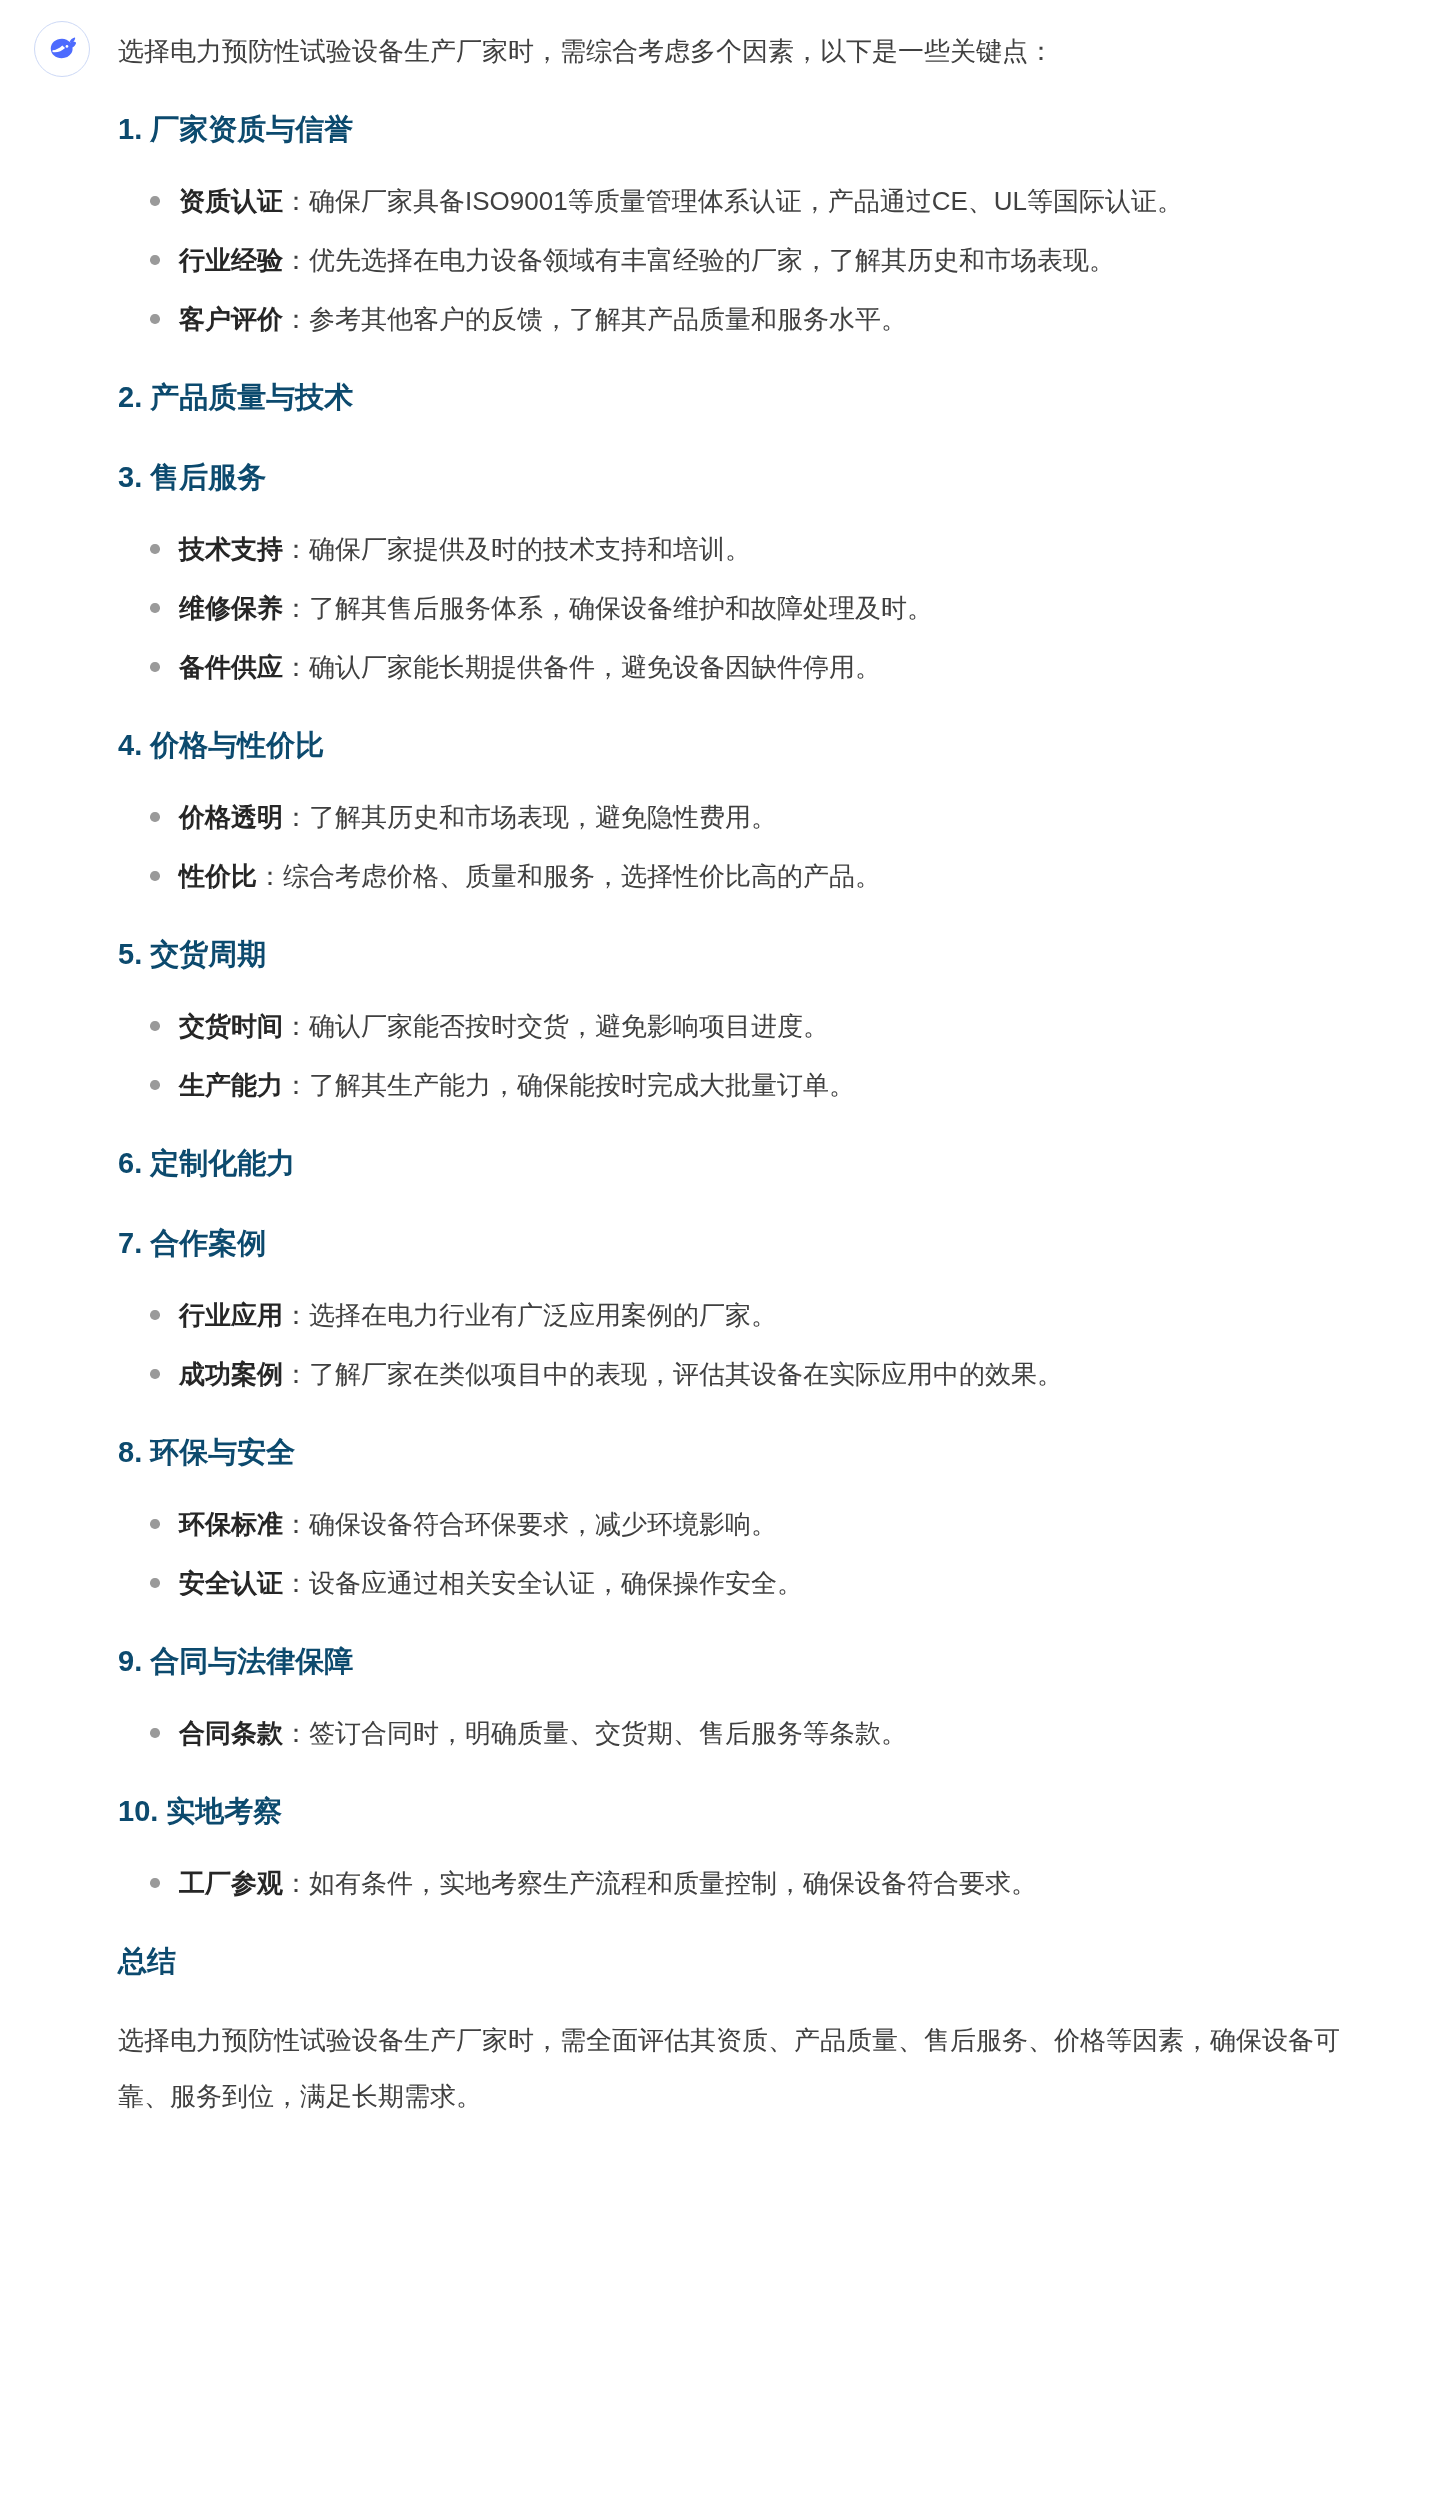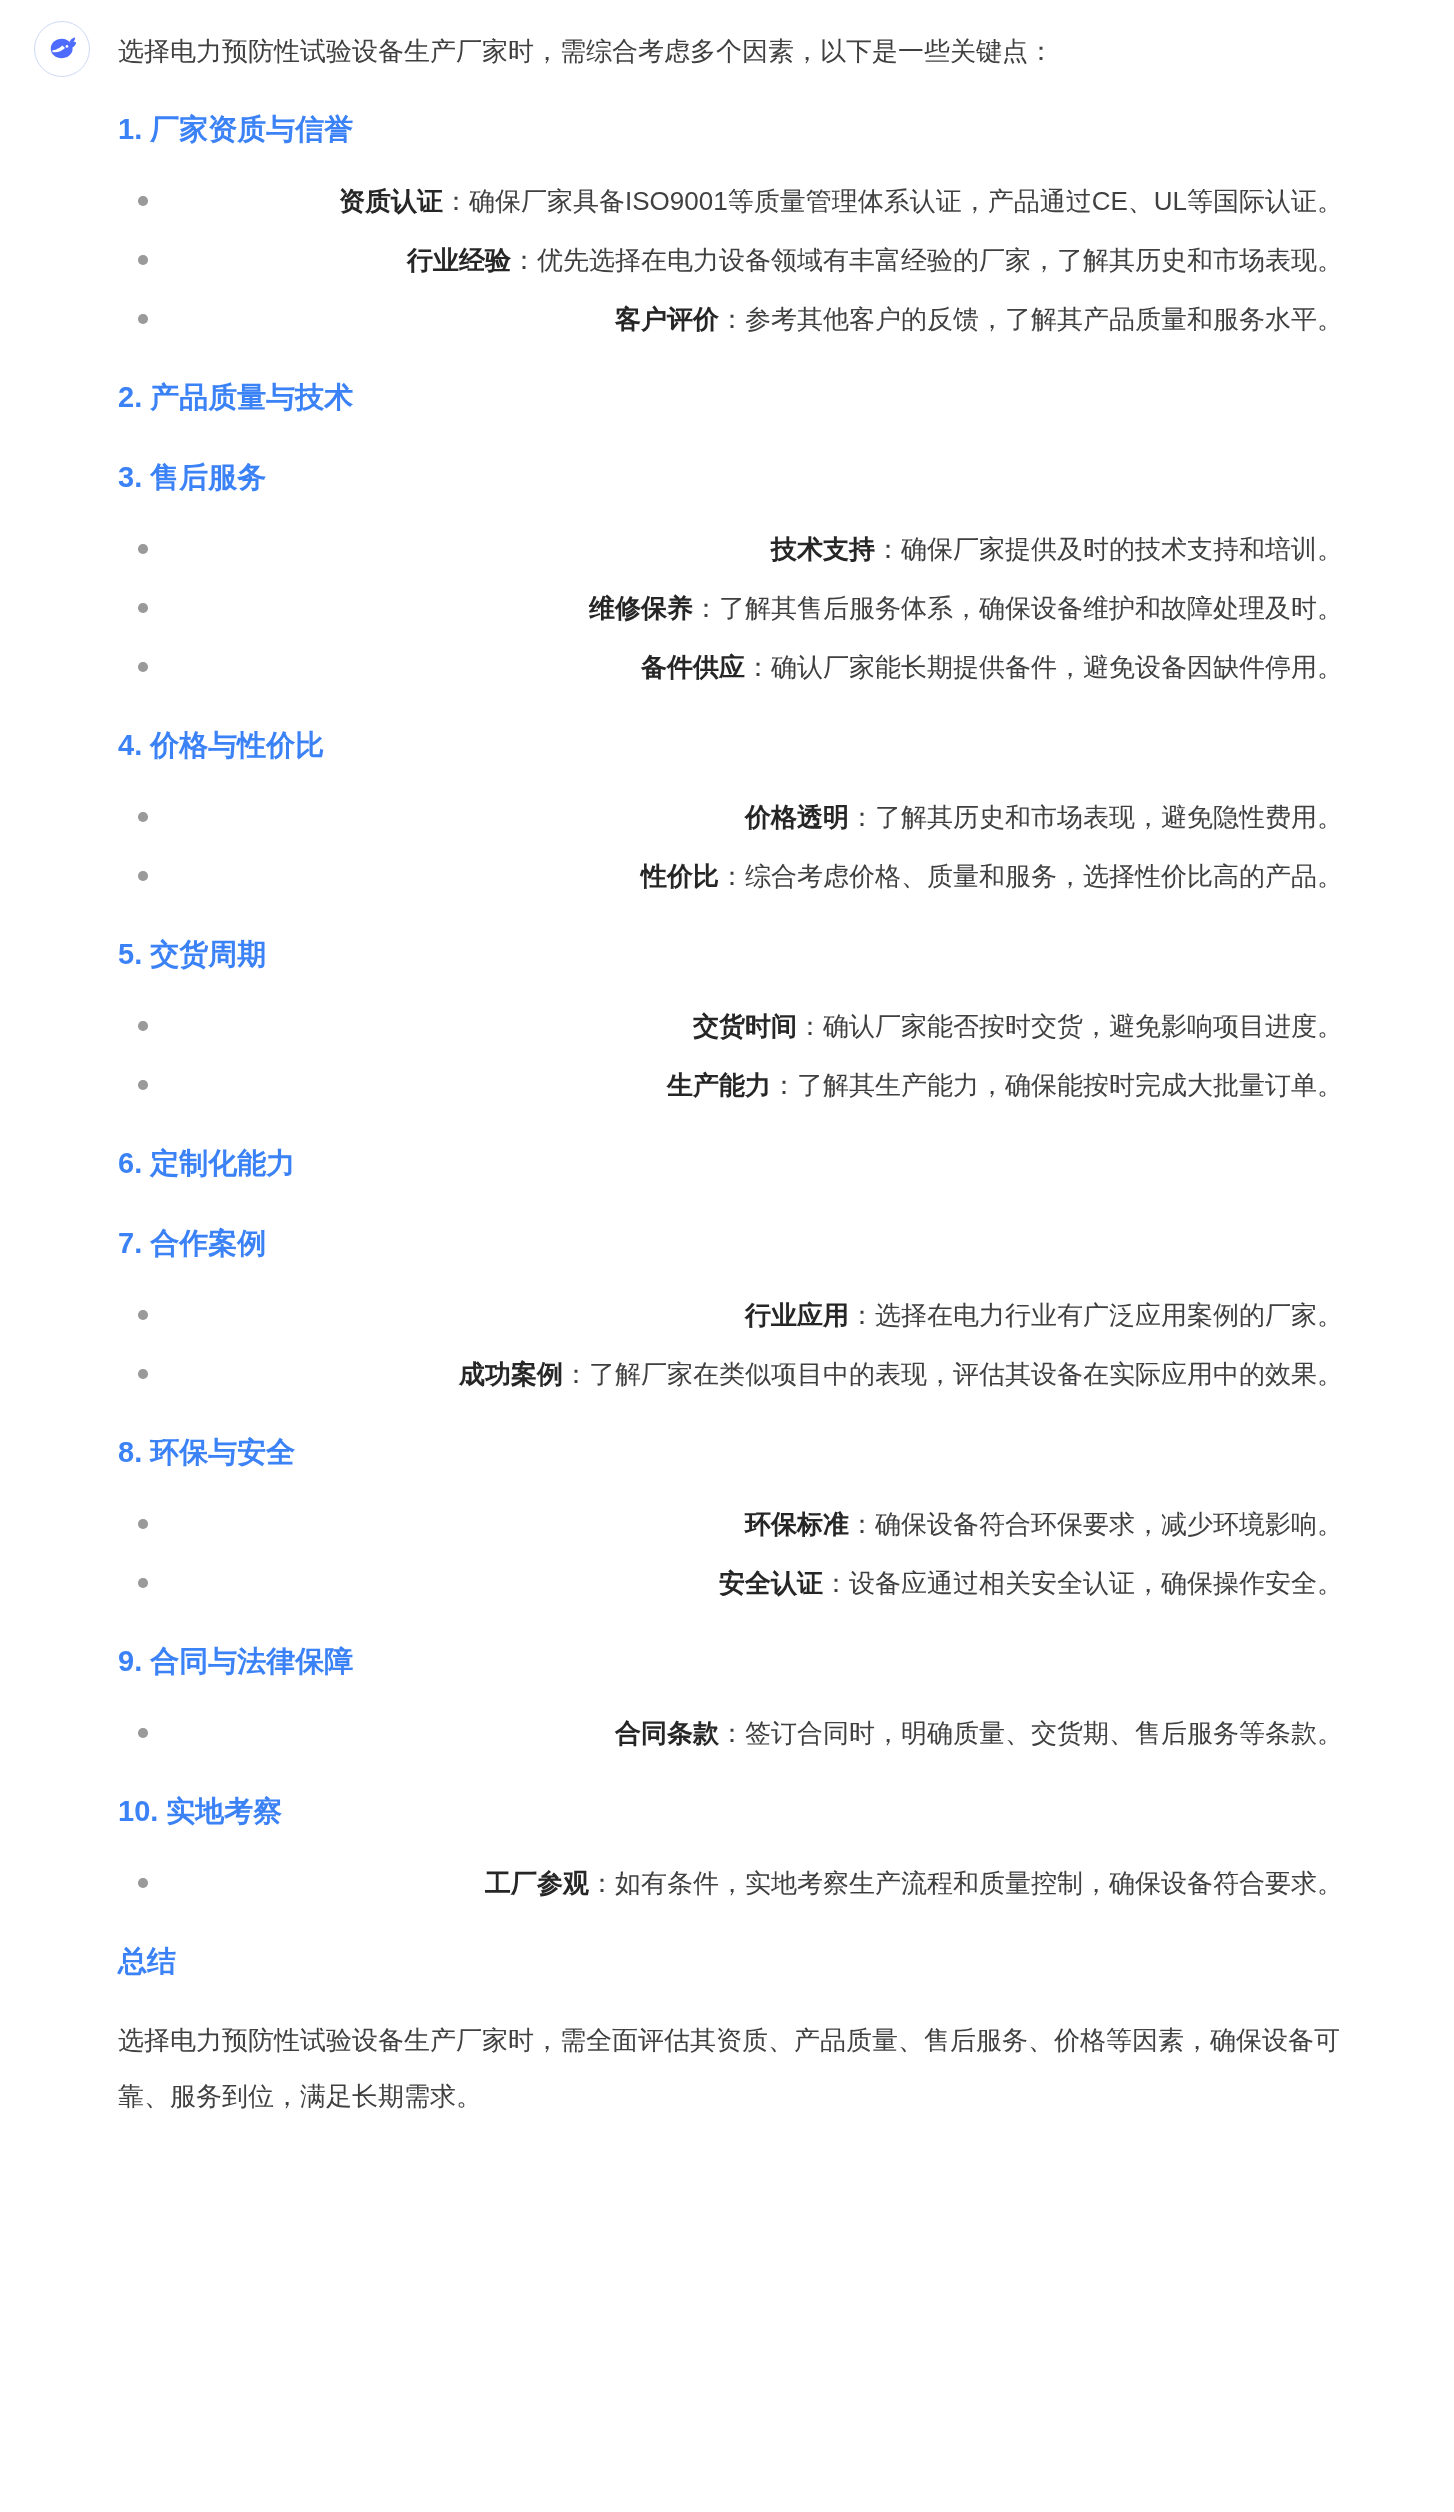--- a/index.html
+++ b/index.html
@@ -12,24 +12,24 @@
   .message { position:relative; padding:30px 0 0 118px; box-sizing:border-box; }
   .avatar {
     position:absolute; left:34px; top:21px; width:56px; height:56px;
     border:1.7px solid #cdd9f6; border-radius:50%; background:#ffffff;
     box-sizing:border-box; display:flex; align-items:center; justify-content:center;
   }
   .avatar svg { width:36px; height:36px; display:block; }
   .content { width:1225px; font-size:26px; line-height:42px; }
   .intro { margin:0 0 35px 0; }
   h3.md-h {
-    font-size:29px; line-height:45px; font-weight:bold; color:#3b82f6;
+    font-size:29px; line-height:45px; font-weight:bold; color:#0c4a6e;
     margin:35px 0 28px 0;
   }
-  ul.md-list { list-style:none; margin:0; padding:0;text-align:right; }
+  ul.md-list { list-style:none; margin:12px; padding:0; }
   ul.md-list li {
     position:relative; padding-left:49px; margin:0 0 17px 0;
   }
   ul.md-list li:last-child { margin-bottom:0; }
   ul.md-list li::before {
     content:""; position:absolute; left:20px; top:16.3px;
     width:9.5px; height:9.5px; border-radius:50%; background:#9a9a9a;
   }
   ul.md-list strong { color:#262626; font-weight:bold; }
   .summary-p { margin:0; line-height:56px; }

